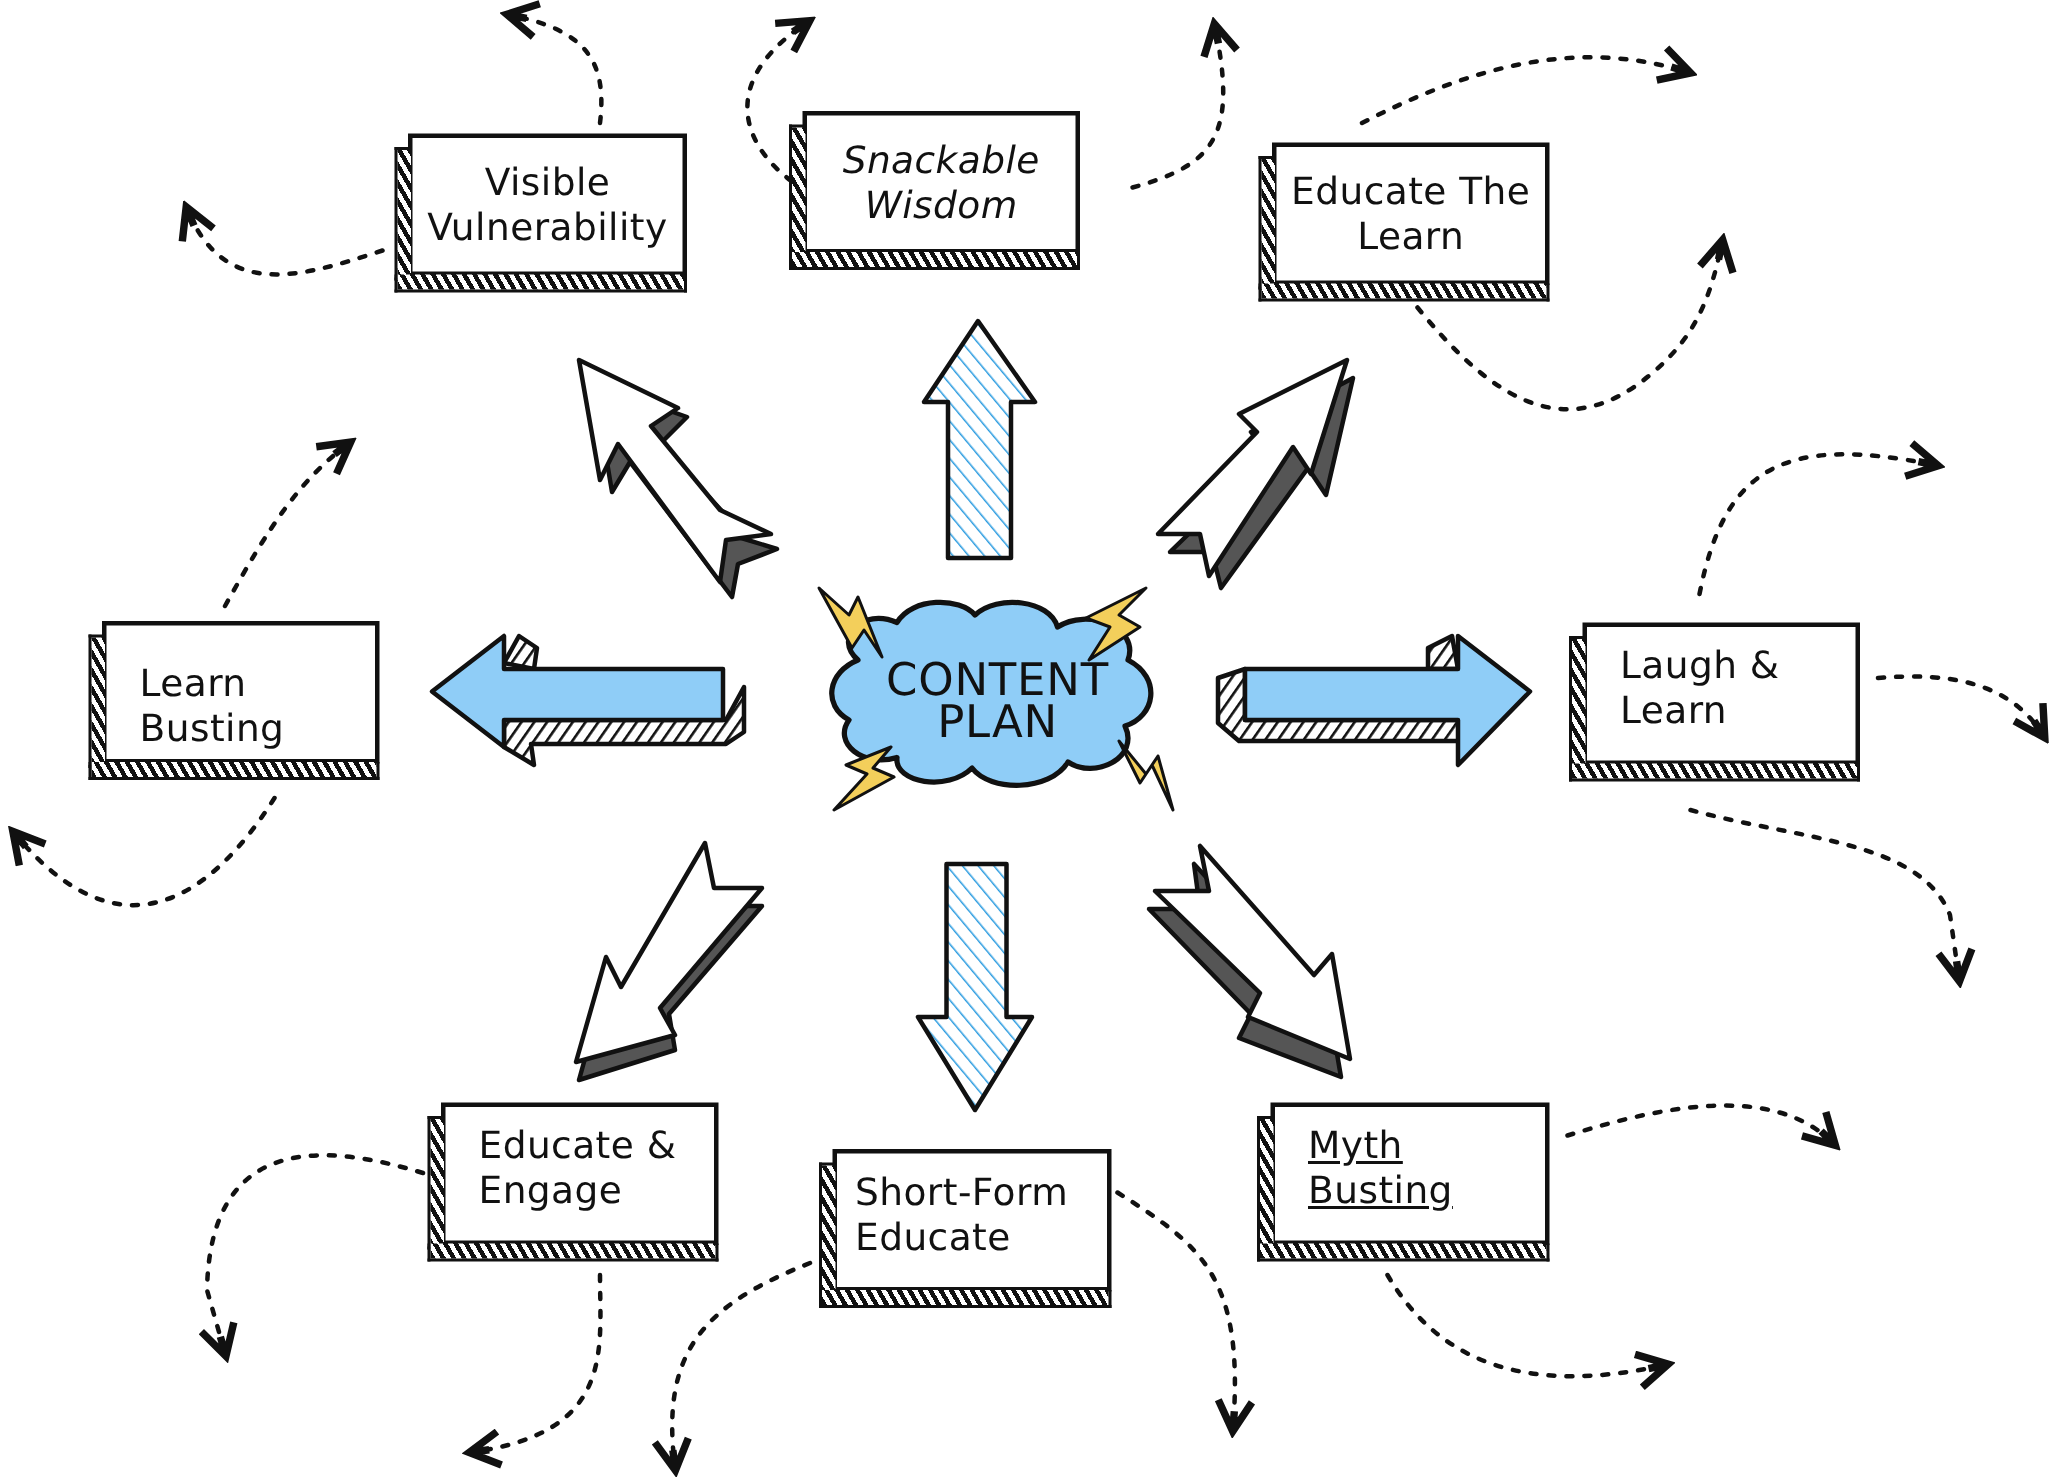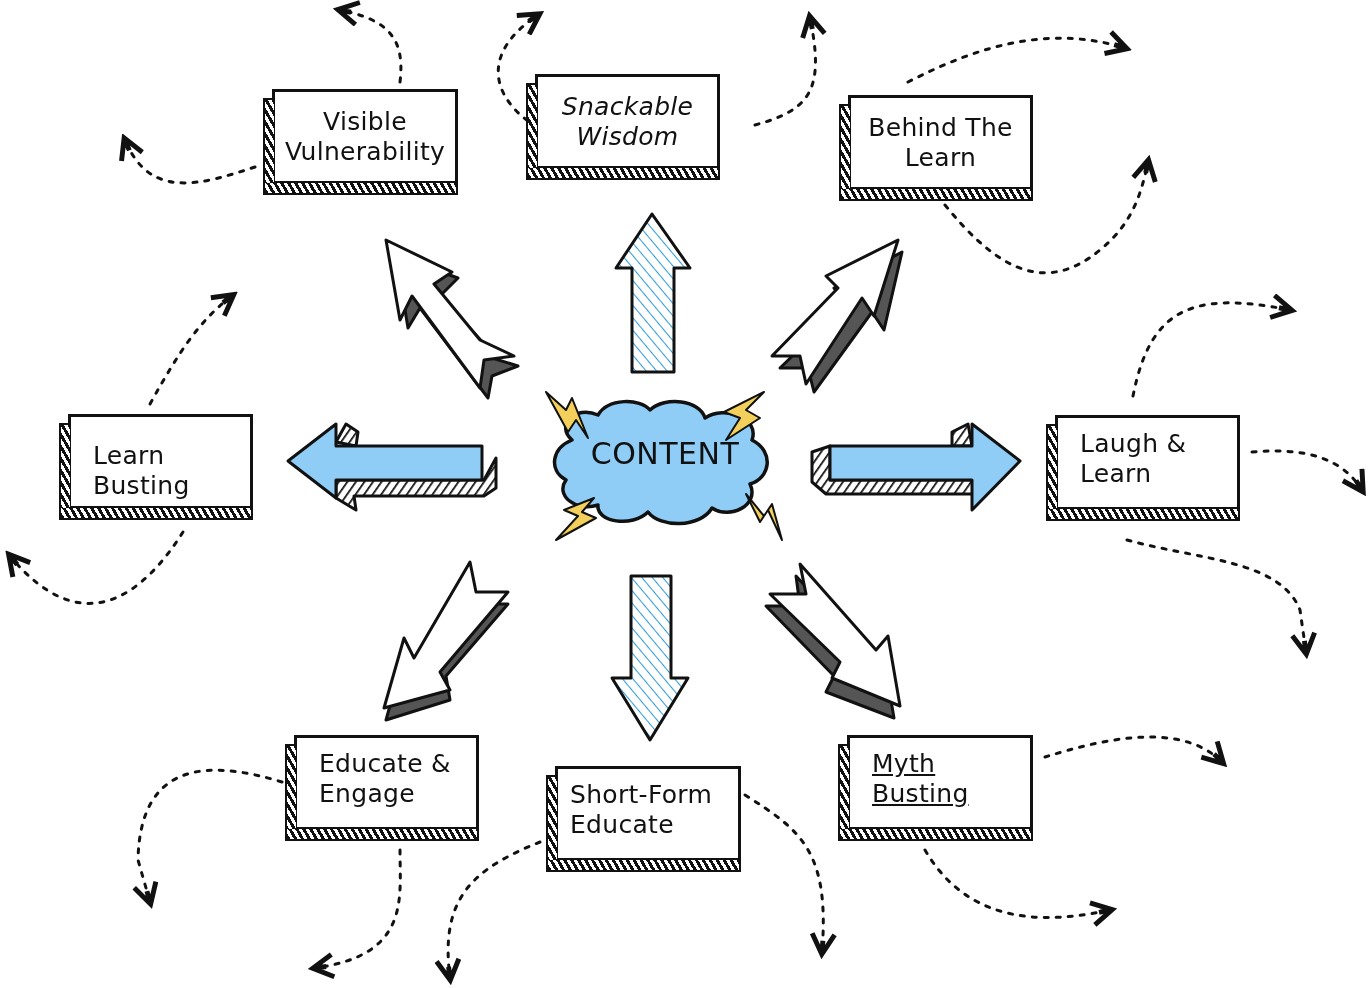--- a/index.html
+++ b/index.html
@@ -103,20 +103,21 @@
   <g fill="#f3cf5b" stroke="#111" stroke-width="2" stroke-linejoin="round">
     <path d="M546,392 L566,410 L572,398 L588,438 L576,420 L568,432 Z"></path>
     <path d="M764,392 L724,412 L740,418 L726,440 L760,418 L746,410 Z"></path>
     <path d="M594,498 L564,510 L578,516 L556,540 L596,518 L582,512 Z"></path>
     <path d="M746,494 L760,522 L768,510 L782,540 L772,504 L764,516 Z"></path>
   </g>
 </svg>
 
 <div class="center-label">
   <div>CONTENT</div>
+  <div>PLAN</div>
 </div>
 
 <div class="node center" style="left:272px;top:89px;width:186px;height:95px;">
   <div class="side"></div>
   <div class="bottom"></div>
   <div class="label">
     <span>Visible</span>
     <span>Vulnerability</span>
   </div>
 </div>
@@ -127,21 +128,21 @@
   <div class="label">
     <span>Snackable</span>
     <span>Wisdom</span>
   </div>
 </div>
 
 <div class="node center" style="left:848px;top:95px;width:185px;height:95px;">
   <div class="side"></div>
   <div class="bottom"></div>
   <div class="label">
-    <span>Behind The</span>
+    <span>Educate The</span>
     <span>Learn</span>
   </div>
 </div>
 
 <div class="node left" style="left:68px;top:414px;width:185px;height:95px;">
   <div class="side"></div>
   <div class="bottom"></div>
   <div class="label" style="padding-top:18px;">
     <span>Learn</span>
     <span>Busting</span>

